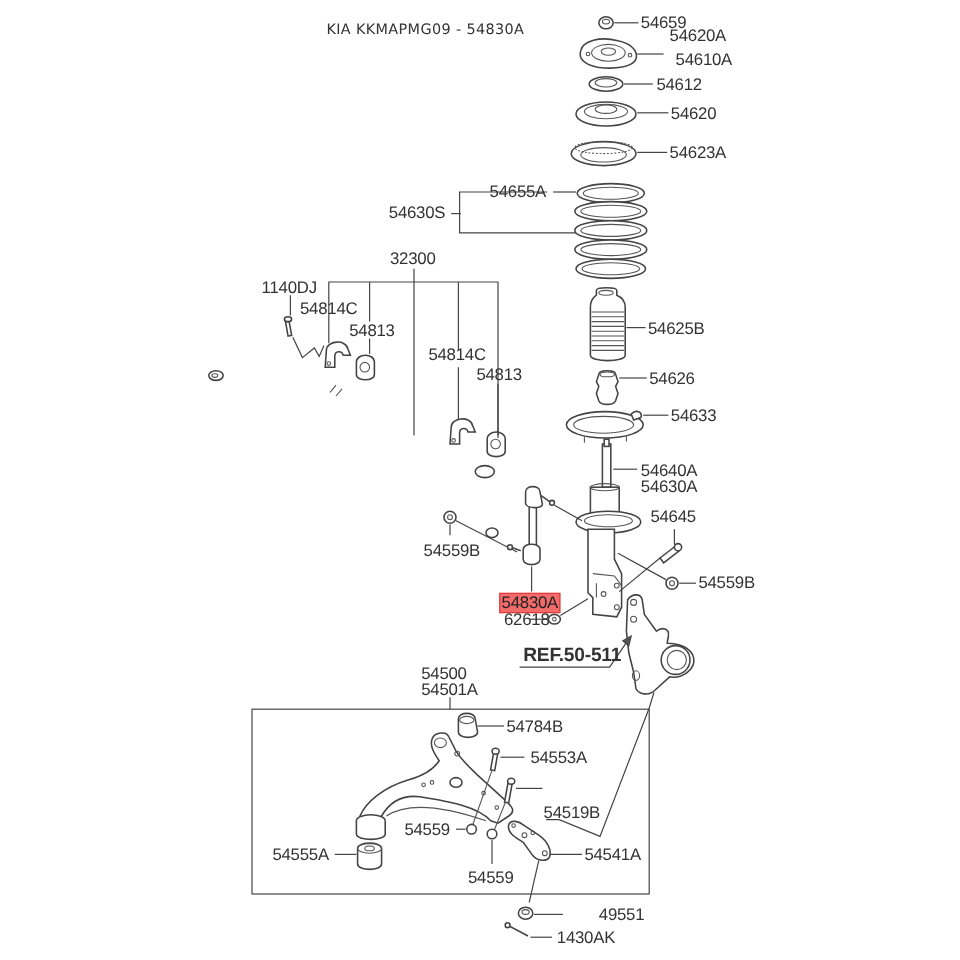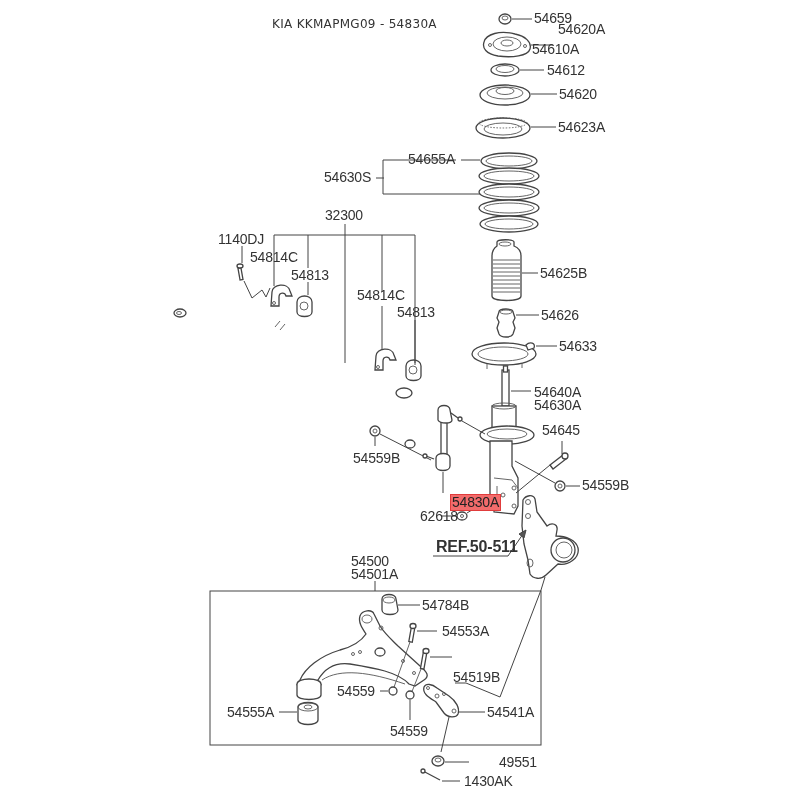--- a/index.html
+++ b/index.html
@@ -1,21 +1,21 @@
 <!DOCTYPE html>
 <html><head>
 <meta charset="utf-8">
 <style>
   html, body { margin: 0; padding: 0; background: #ffffff; }
   body { width: 800px; height: 800px; position: relative; overflow: hidden; font-family: "Liberation Sans", sans-serif; }
   #canvas { position: absolute; left: 0; top: 0; width: 800px; height: 800px; }
   .lbl { position: absolute; font-family: Liberation Sans, sans-serif; font-size: 14px; color: #333333; white-space: nowrap; line-height: 15px; letter-spacing: -0.2px; }
   .title { position: absolute; left: 272px; top: 17px; font-size: 12px; color: #333333; letter-spacing: 0.3px; font-family: "DejaVu Sans", sans-serif; }
   .ref { font-weight: bold; font-size: 16px; color: #333; }
-  .hl { background: #f26b6b; border: 1px solid #e03c3c; padding: 0 1px; color: #222; margin-left: 34px; }
+  .hl { background: #f26b6b; border: 1px solid #e03c3c; padding: 0 1px; color: #222; }
   svg .part { fill: #ffffff; stroke: #444444; stroke-width: 1.3; }
   svg .ln { fill: none; stroke: #444444; stroke-width: 1; }
   svg .thin { fill: none; stroke: #555555; stroke-width: 0.9; }
   svg .dk { fill: #555555; stroke: #444; stroke-width: 1; }
 </style>
 </head>
 <body>
 
 <svg id="canvas" viewBox="0 0 800 800" xmlns="http://www.w3.org/2000/svg">
 
@@ -288,21 +288,21 @@
     <line class="part" x1="423" y1="771" x2="440" y2="780" stroke-width="2.5"></line>
     <ellipse class="part" cx="423" cy="771" rx="2" ry="2"></ellipse>
   </g>
   <line class="ln" x1="442" y1="781" x2="460" y2="781"></line>
 </svg>
 
 <div class="title">KIA KKMAPMG09 - 54830A</div>
 
 <div class="lbl" style="left:534px;top:11px">54659</div>
 <div class="lbl" style="left:558px;top:22px">54620A</div>
-<div class="lbl" style="left:532px;top:42px">54610A</div>
+<div class="lbl" style="left:563px;top:42px">54610A</div>
 <div class="lbl" style="left:547px;top:63px">54612</div>
 <div class="lbl" style="left:559px;top:87px">54620</div>
 <div class="lbl" style="left:558px;top:120px">54623A</div>
 <div class="lbl" style="left:408px;top:152px">54655A</div>
 <div class="lbl" style="left:324px;top:170px">54630S</div>
 <div class="lbl" style="left:540px;top:266px">54625B</div>
 <div class="lbl" style="left:541px;top:308px">54626</div>
 <div class="lbl" style="left:559px;top:339px">54633</div>
 <div class="lbl" style="left:534px;top:385px">54640A</div>
 <div class="lbl" style="left:534px;top:398px">54630A</div>

